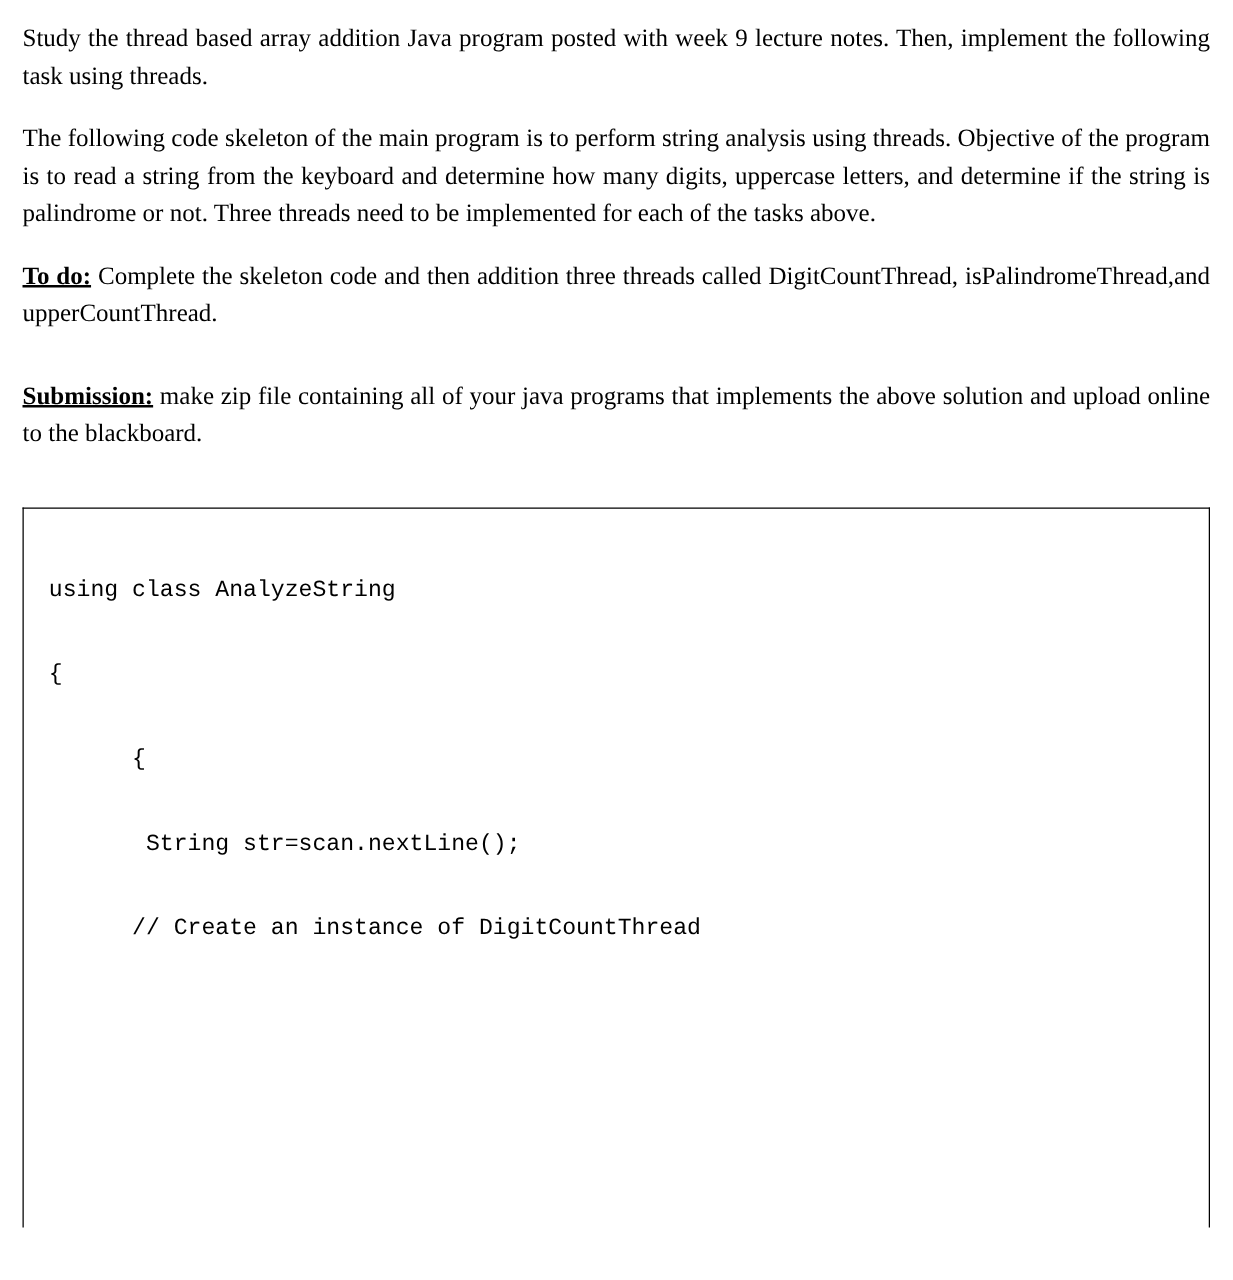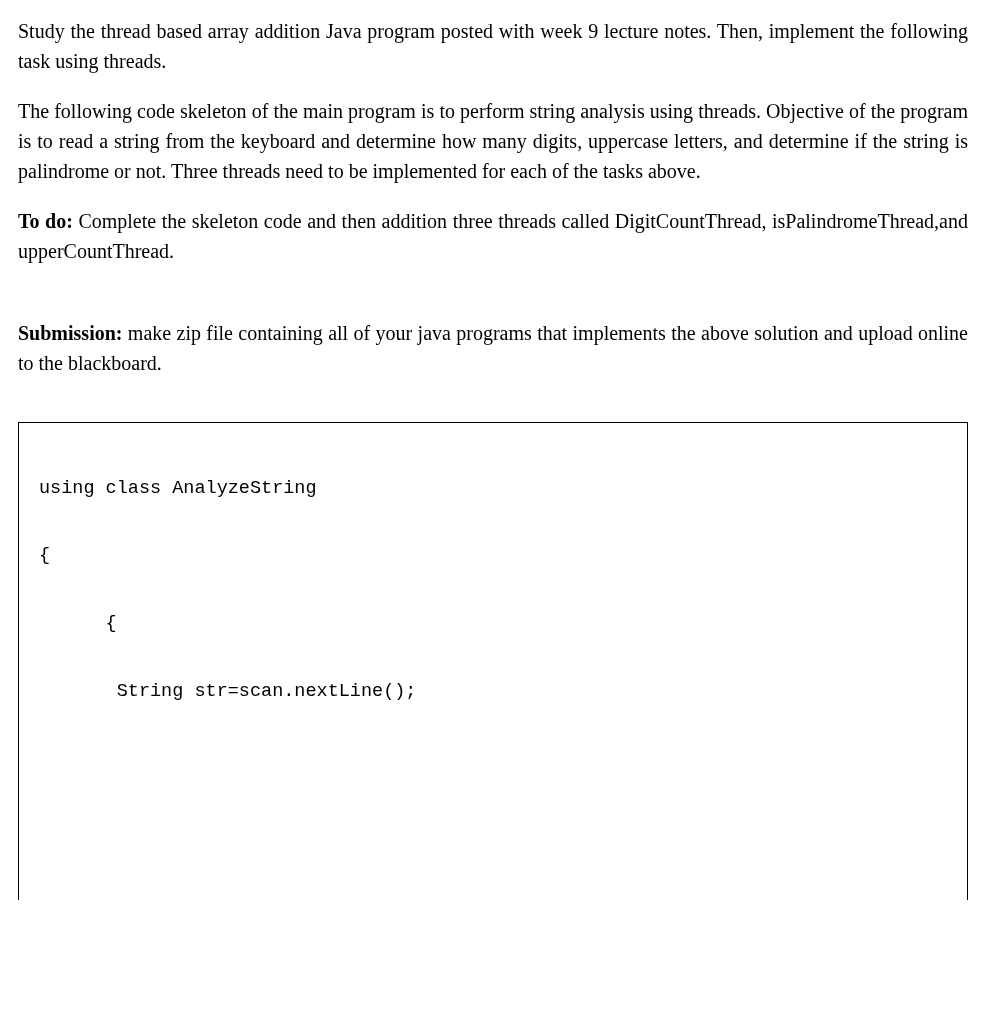--- a/index.html
+++ b/index.html
@@ -14,24 +14,25 @@
       padding: 16px 18px;
       width: 986px;
       font-size: 20px;
       line-height: 1.5;
     }
     .para {
       text-align: justify;
       margin-bottom: 20px;
     }
     .section-gap {
-      margin-top: 52px;
+      margin-top: 36px;
     }
     .label {
       font-weight: bold;
+      text-decoration: underline;
     }
     .code-box {
       border: 1.5px solid #000;
       border-bottom: none;
       margin-top: 44px;
       padding: 26px 20px 20px 20px;
       font-family: "Courier New", Courier, monospace;
       font-size: 18.5px;
       line-height: 1.45;
       white-space: pre;
@@ -59,18 +60,19 @@
 
 <p class="para section-gap">
   <span class="label">Submission:</span><span> make zip file containing all of your java programs that implements the above solution and upload online to the blackboard.</span>
 </p>
 
 <div class="code-box">
 <div class="code-line">using class AnalyzeString</div>
 <div class="code-line">{</div>
 <div class="code-line">      {</div>
 <div class="code-line">       String str=scan.nextLine();</div>
+<div class="code-line-big-gap">      // Create an instance of DigitCountThread</div>
 
 
 
 
 
 </div>
 
 </body></html>

